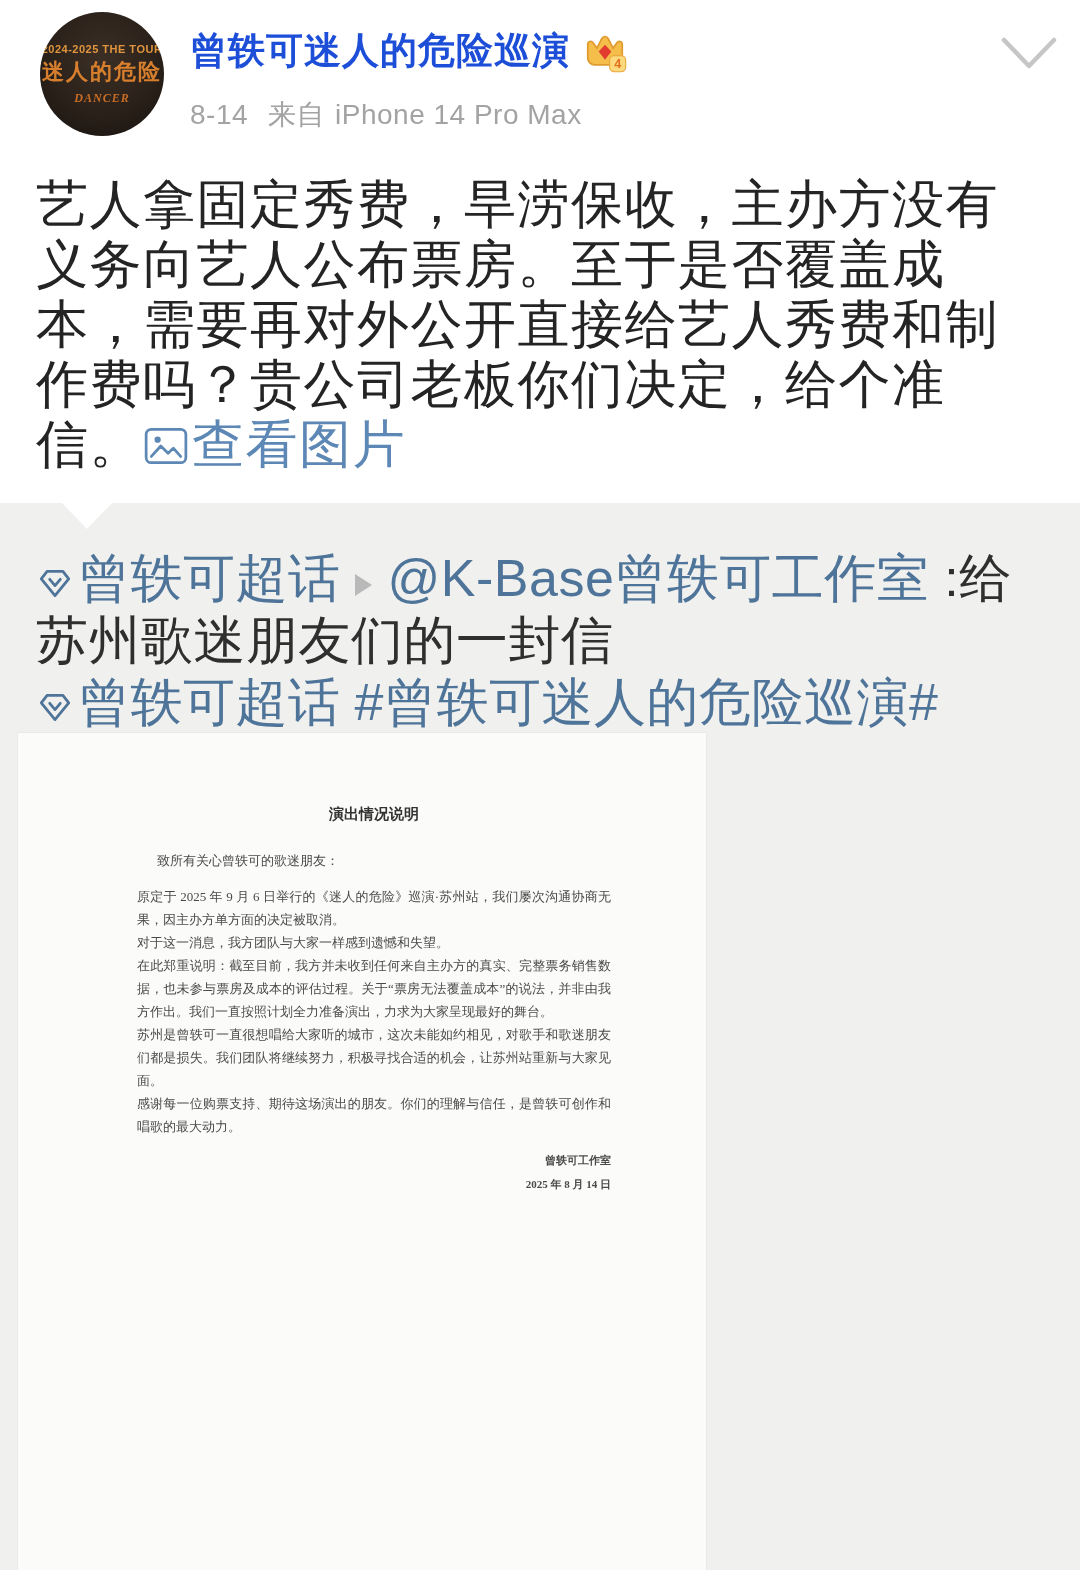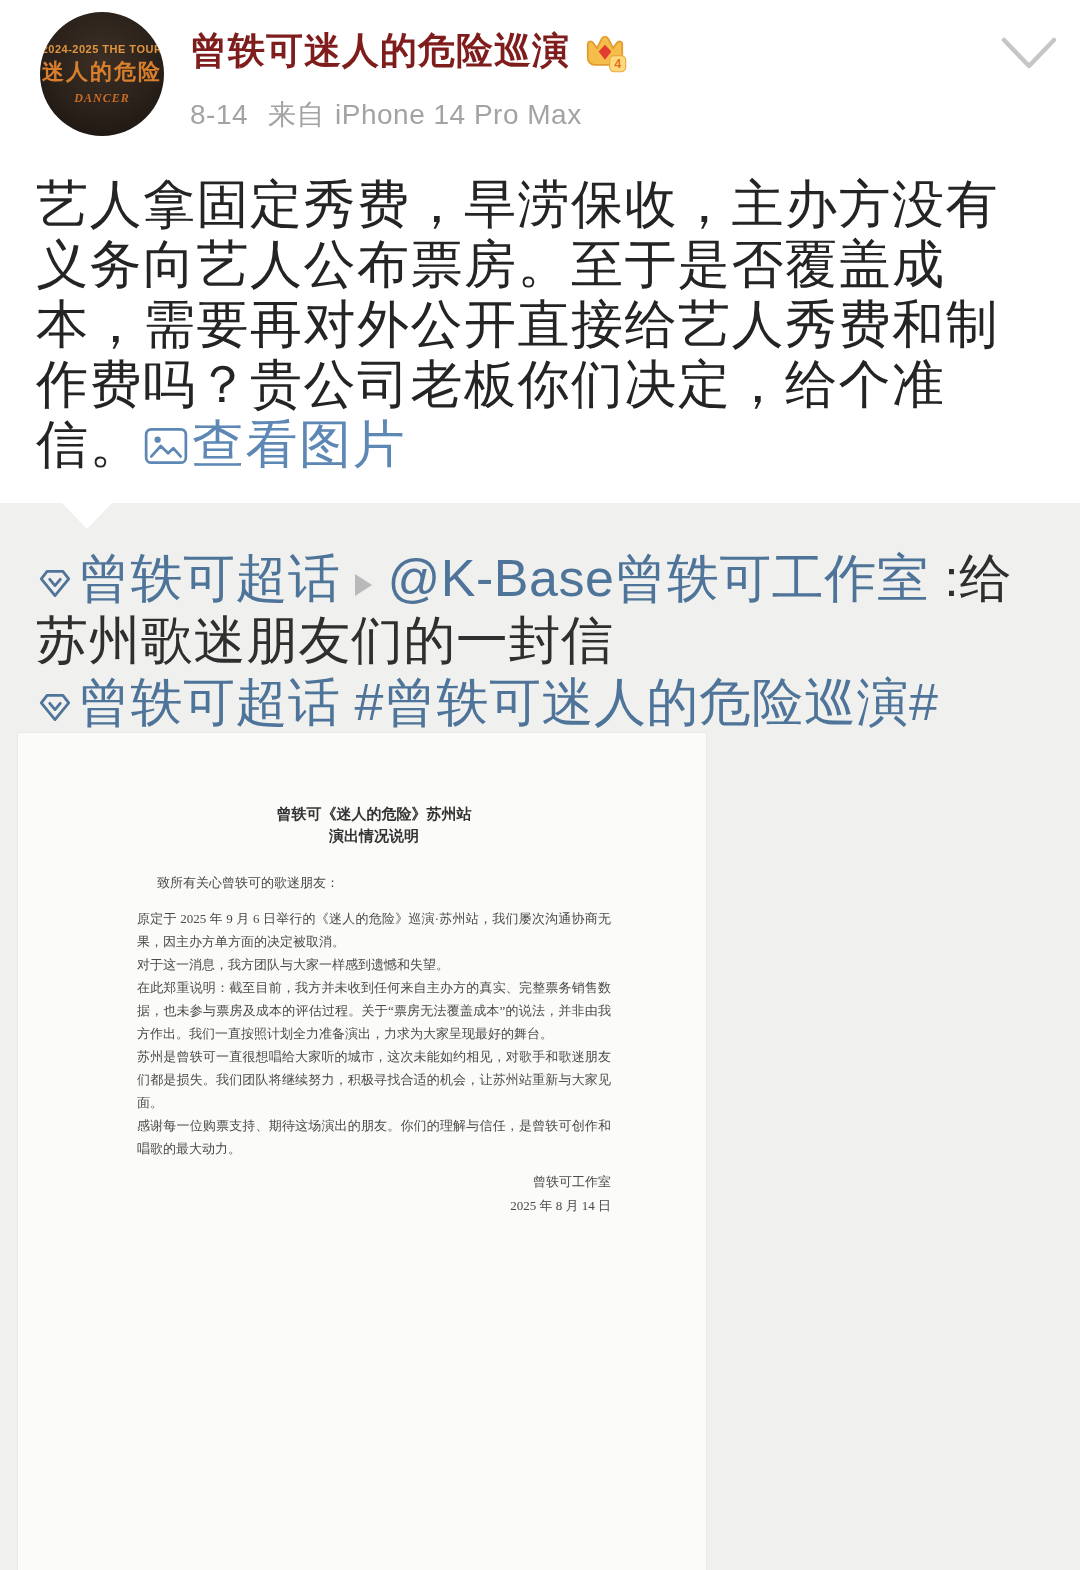--- a/index.html
+++ b/index.html
@@ -10,21 +10,21 @@
   
   .header { position:relative; height:158px; flex:none; }
   .avatar { position:absolute; left:40px; top:12px; width:124px; height:124px; border-radius:50%;
             background:radial-gradient(circle at 50% 38%, #3c2f25 0%, #2a211a 55%, #17100c 100%);
             display:flex; flex-direction:column; align-items:center; justify-content:center; overflow:hidden; }
   .av1 { font-size:11px; font-weight:bold; color:#e0953f; letter-spacing:.5px; white-space:nowrap; }
   .av2 { font-size:22px; font-weight:bold; color:#d87f2e; letter-spacing:2px; margin-top:2px; white-space:nowrap; }
   .av3 { font-family:"Liberation Serif","DejaVu Serif",serif; font-style:italic; font-weight:bold;
          font-size:12px; color:#c96d26; letter-spacing:1px; margin-top:4px; white-space:nowrap; }
   .name-row { position:absolute; left:190px; top:26px; display:flex; align-items:center; gap:12px; }
-  .username { font-size:37px; font-weight:600; color:#7f1d1d; letter-spacing:1px; }
+  .username { font-size:37px; font-weight:600; color:#1d4ed8; letter-spacing:1px; }
   .crown { width:46px; height:44px; flex:none; }
   .meta { position:absolute; left:190px; top:96px; font-size:28px; color:#a3a3a3; letter-spacing:.5px; }
   .meta .src-label { margin-left:20px; }
   .meta .src { margin-left:10px; }
   .collapse { position:absolute; right:18px; top:30px; width:66px; height:48px; }
 
   
   .post-text { flex:none; margin:16px 36px 29px 36px; font-size:52px; line-height:60px;
                color:#242424; letter-spacing:1.5px; }
   .view-link { color:#5d87b5; text-decoration:none; white-space:nowrap; }
@@ -45,21 +45,21 @@
   
   .letter-wrap { position:relative; margin-left:-18px; width:1042px; height:898px; cursor:pointer; }
   .letter-page { position:relative; width:688px; height:877px; background:#fbfbf9;
                  box-shadow:0 0 0 1px rgba(0,0,0,.025);
                  font-family:"Liberation Serif","DejaVu Serif",serif; color:#4a4a4a;
                  padding:70px 95px 0 119px; }
   .l-title { text-align:center; font-weight:bold; font-size:15px; line-height:22px; color:#333333; }
   .l-salut { margin-top:24px; font-size:13px; line-height:23px;margin-left:20px; }
   .l-body { margin-top:13px; }
   .l-body p { font-size:13px; line-height:23px; text-align:justify; }
-  .l-sign { margin-top:10px; text-align:right; font-size:13px; line-height:24px; }
+  .l-sign { margin-top:10px; text-align:right; font-size:11px; line-height:24px;font-weight:bold; }
   .watermark { position:absolute; top:875px; left:50%; transform:translateX(-50%); margin-left:48px;
                display:flex; align-items:center; gap:7px; white-space:nowrap;
                color:#c8c8c4; font-size:26px; letter-spacing:1px; }
   .wm-icon { width:27px; height:27px; flex:none; }
 </style>
 </head>
 <body>
 
 <div class="screen">
 
@@ -103,21 +103,20 @@
       <br>
       <svg class="topic-icon" viewBox="0 0 36 36">
         <path d="M10.5 7 H25.5 L31 14 L18 30 L5 14 Z" fill="none" stroke="#4f7499" stroke-width="2.6" stroke-linejoin="round"></path>
         <path d="M13 14.5 L18 20.5 L23 14.5" fill="none" stroke="#4f7499" stroke-width="2.6" stroke-linecap="round" stroke-linejoin="round"></path>
       </svg><a class="blue" href="#">曾轶可超话</a><a class="blue hashtag" href="#">#曾轶可迷人的危险巡演#</a>
     </div>
 
     <div class="letter-wrap">
       <div class="letter-page">
         <div class="l-title">
-          <div>曾轶可《迷人的危险》苏州站</div>
           <div>演出情况说明</div>
         </div>
         <div class="l-salut">致所有关心曾轶可的歌迷朋友：</div>
         <div class="l-body">
           <p>原定于 2025 年 9 月 6 日举行的《迷人的危险》巡演·苏州站，我们屡次沟通协商无果，因主办方单方面的决定被取消。</p>
           <p>对于这一消息，我方团队与大家一样感到遗憾和失望。</p>
           <p>在此郑重说明：截至目前，我方并未收到任何来自主办方的真实、完整票务销售数据，也未参与票房及成本的评估过程。关于“票房无法覆盖成本”的说法，并非由我方作出。我们一直按照计划全力准备演出，力求为大家呈现最好的舞台。</p>
           <p>苏州是曾轶可一直很想唱给大家听的城市，这次未能如约相见，对歌手和歌迷朋友们都是损失。我们团队将继续努力，积极寻找合适的机会，让苏州站重新与大家见面。</p>
           <p>感谢每一位购票支持、期待这场演出的朋友。你们的理解与信任，是曾轶可创作和唱歌的最大动力。</p>
         </div>

